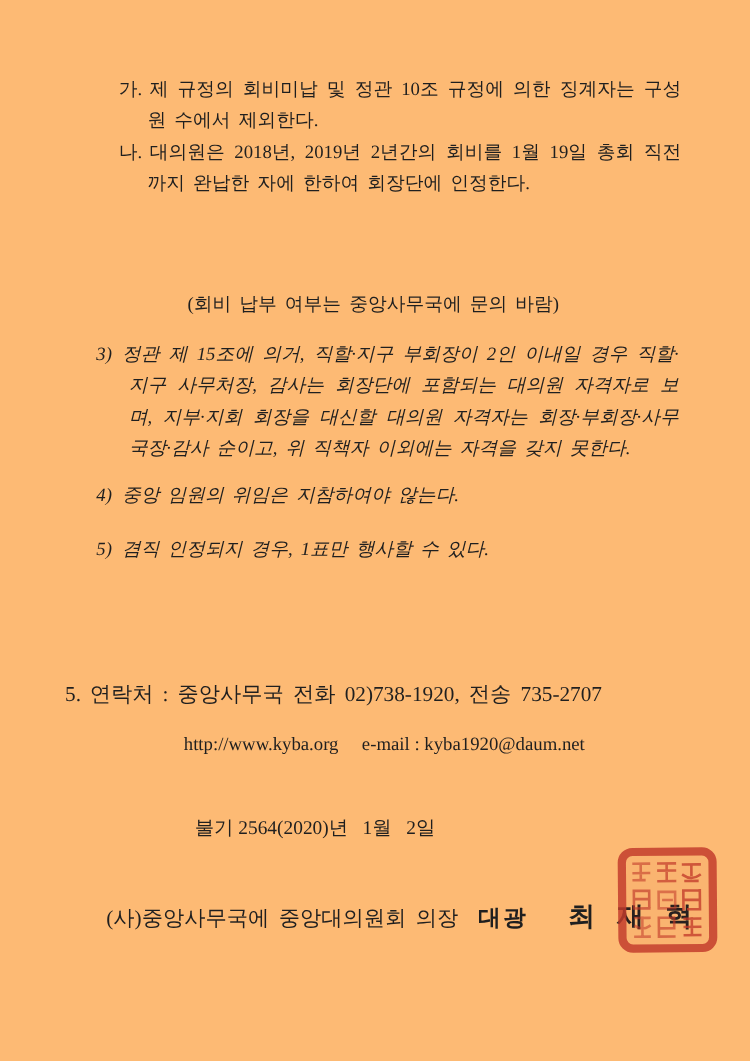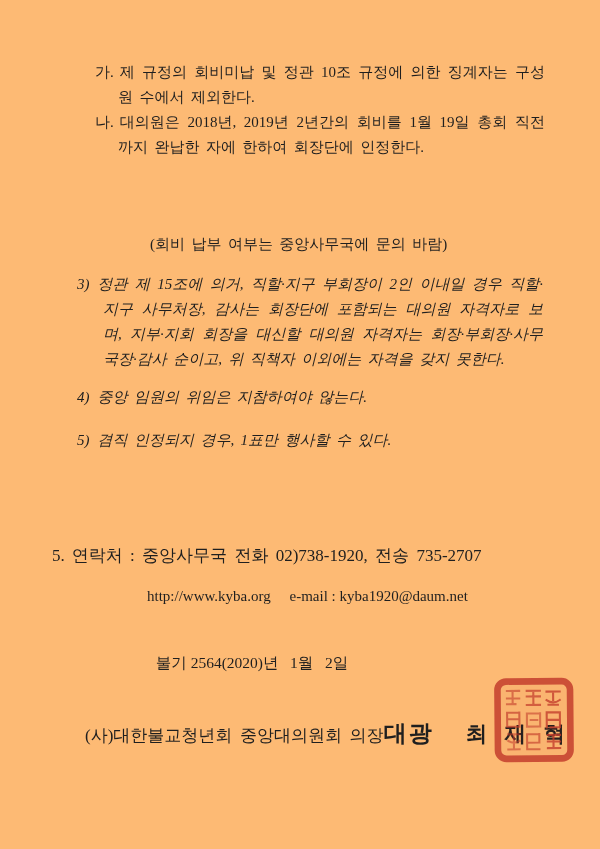--- a/index.html
+++ b/index.html
@@ -42,21 +42,21 @@
   .contact2 { position: absolute; left: 147px; white-space: pre;
               font-size: 15px; line-height: 25px; }
   
   .dateline { position: absolute; left: 0; top: 650px; width: 492px;
               text-align: center; white-space: pre;
               font-size: 15.5px; line-height: 25px; padding-left: 12px; }
   
   .signature { position: absolute; left: 85px; top: 718px;
                display: flex; align-items: baseline; white-space: nowrap; }
   .sig-org { font-size: 17px; word-spacing: 0.2em; }
-  .sig-dharma { font-size: 23px; margin-left: 0; font-weight: 600; letter-spacing: 2px; }
+  .sig-dharma { font-size: 18px; margin-left: 16px; font-weight: 600; letter-spacing: 2px; }
   .sig-name { font-size: 21.5px; margin-left: 32px; font-weight: 700;
               word-spacing: 10px; letter-spacing: 1px; }
   
   .seal { position: absolute; left: 493px; top: 676px; width: 82px; height: 88px;
           opacity: 0.92; transform: rotate(-0.5deg); }
 </style>
 </head>
 <body>
 
 <div class="page">
@@ -85,21 +85,21 @@
   </p>
 
   <p class="contact1" style="top:543px;">
     <span class="marker">5.</span><span>연락처 : 중앙사무국 전화 02)738-1920, 전송 735-2707</span>
   </p>
   <p class="contact2" style="top:584px;">http://www.kyba.org     e-mail : kyba1920@daum.net</p>
 
   <p class="dateline">불기 2564(2020)년   1월   2일</p>
 
   <div class="signature">
-    <span class="sig-org">(사)대한불교청년회 중앙대의원회 의장</span>
+    <span class="sig-org">(사)중앙사무국에 중앙대의원회 의장</span>
     <span class="sig-dharma">대광</span>
     <span class="sig-name">최 재 혁</span>
   </div>
 
   <div class="seal">
     <svg width="82" height="88" viewBox="0 0 87 92" xmlns="http://www.w3.org/2000/svg">
       <rect x="6" y="6" width="75" height="80" rx="9" fill="#c23b2b" opacity="0.05"></rect>
       <rect x="5" y="5" width="77" height="82" rx="9" fill="none" stroke="#c23b2b" stroke-width="7" opacity="0.9"></rect>
       <g stroke="#c23b2b" stroke-width="2.2" fill="none" stroke-linecap="square" opacity="0.85">
 

